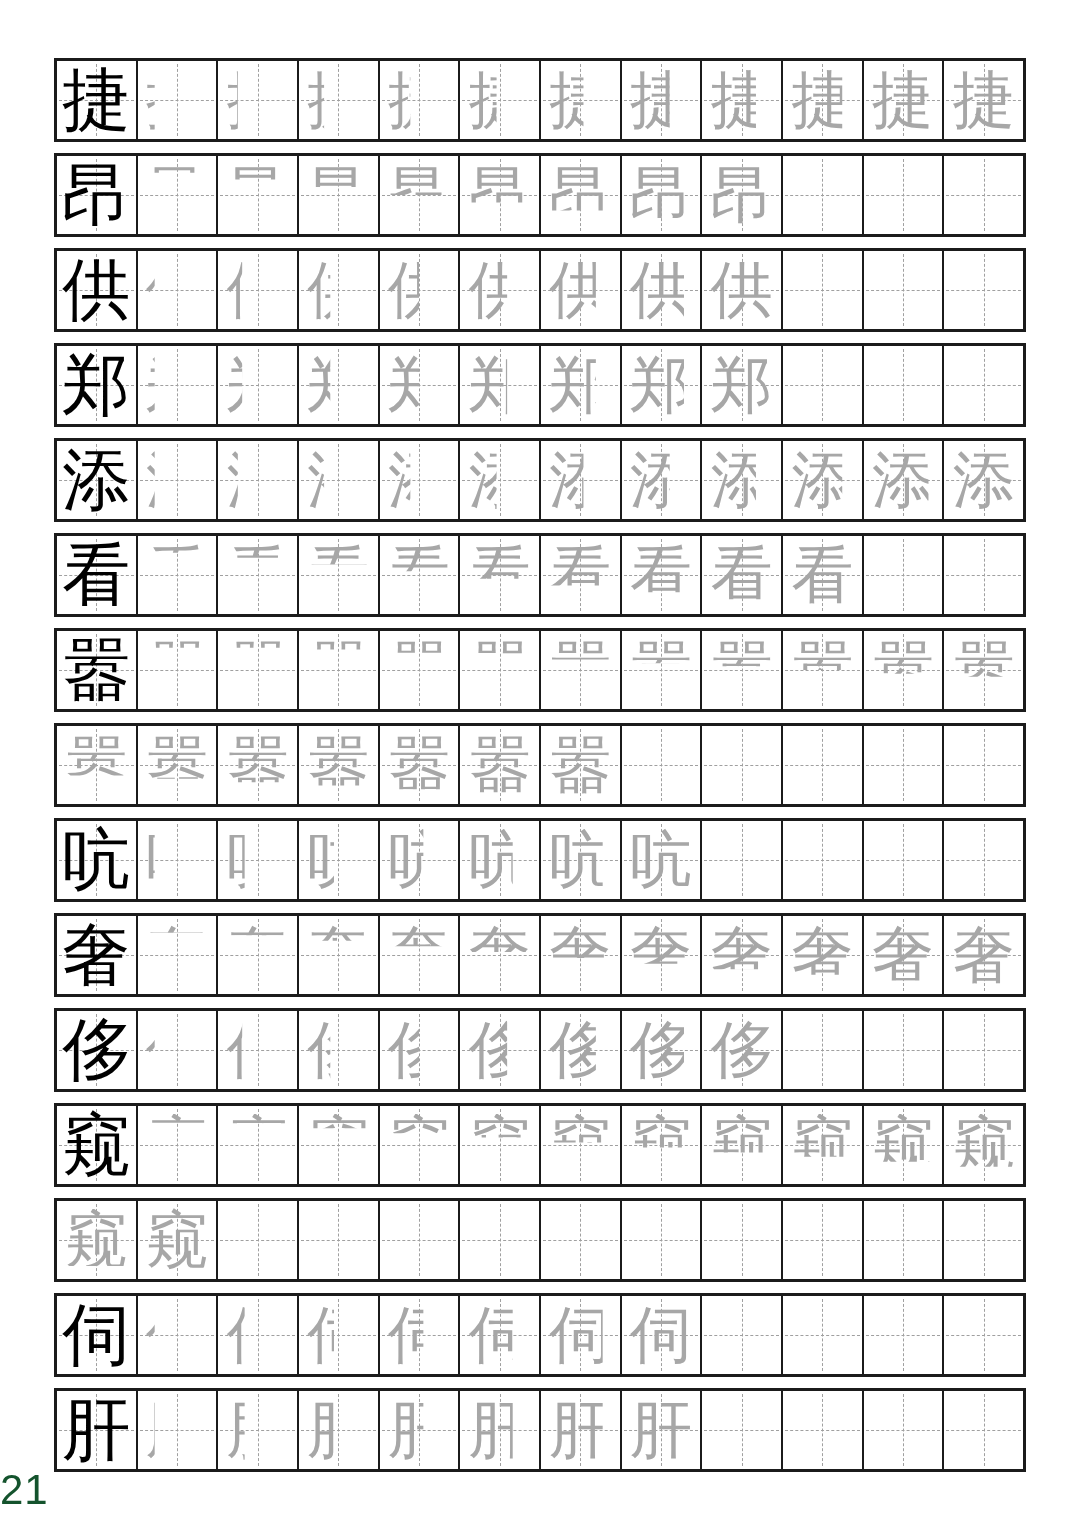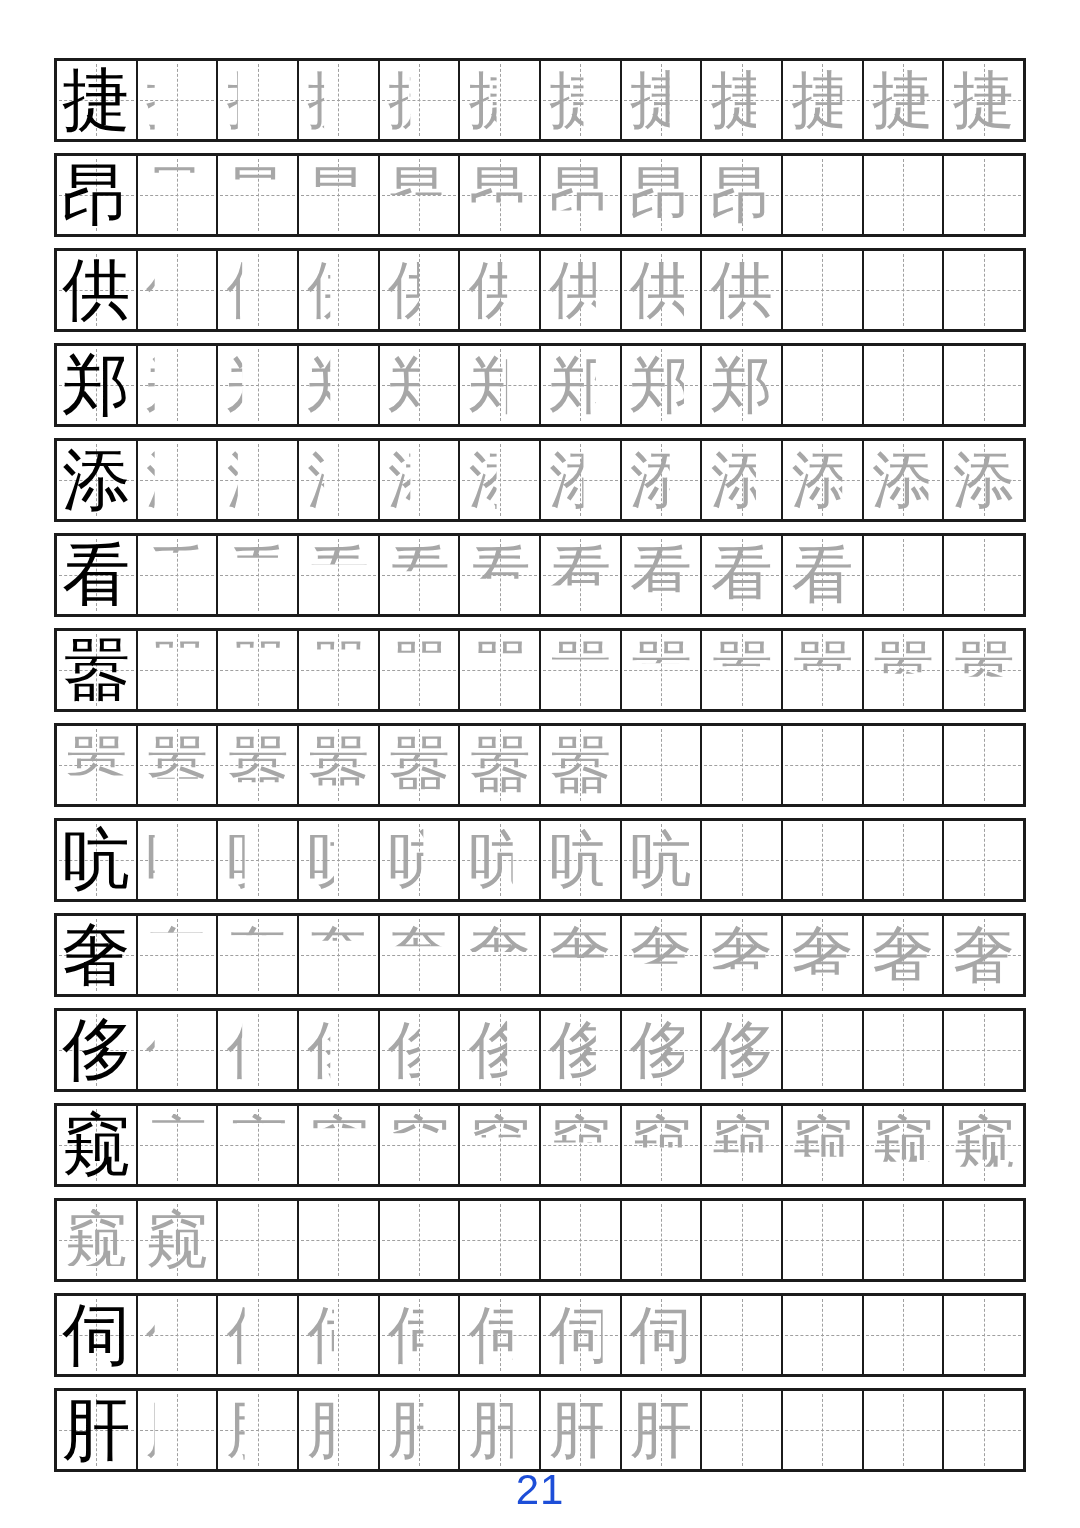--- a/index.html
+++ b/index.html
@@ -50,24 +50,24 @@
     font-family:"DejaVu Serif","Liberation Serif",serif;
     line-height:1;
     user-select:none;
   }
   .glyph.model{font-size:68px;color:#000000;}
   .glyph.step{font-size:62px;color:#a7a7a7;}
   .page-number{
     position:absolute;
     left:0;right:0;
     top:1466px;
-    text-align:center;
+    text-align:left;
     font-family:"Liberation Sans",sans-serif;
     font-size:42px;
-    color:#1d4ed8;
+    color:#14532d;
     letter-spacing:1px;
   }
 </style>
 </head>
 <body>
 
 <main class="sheet">
   <div id="rows">
       <div class="row-box">
         <div class="cell">

